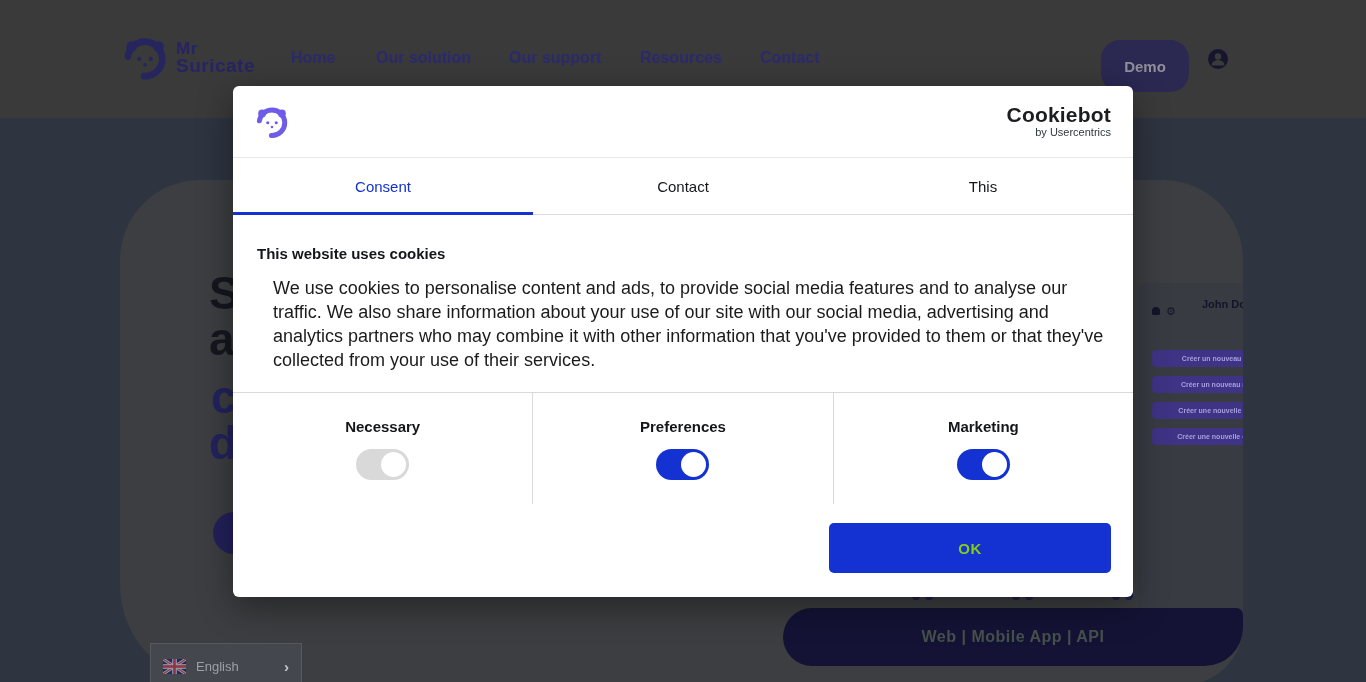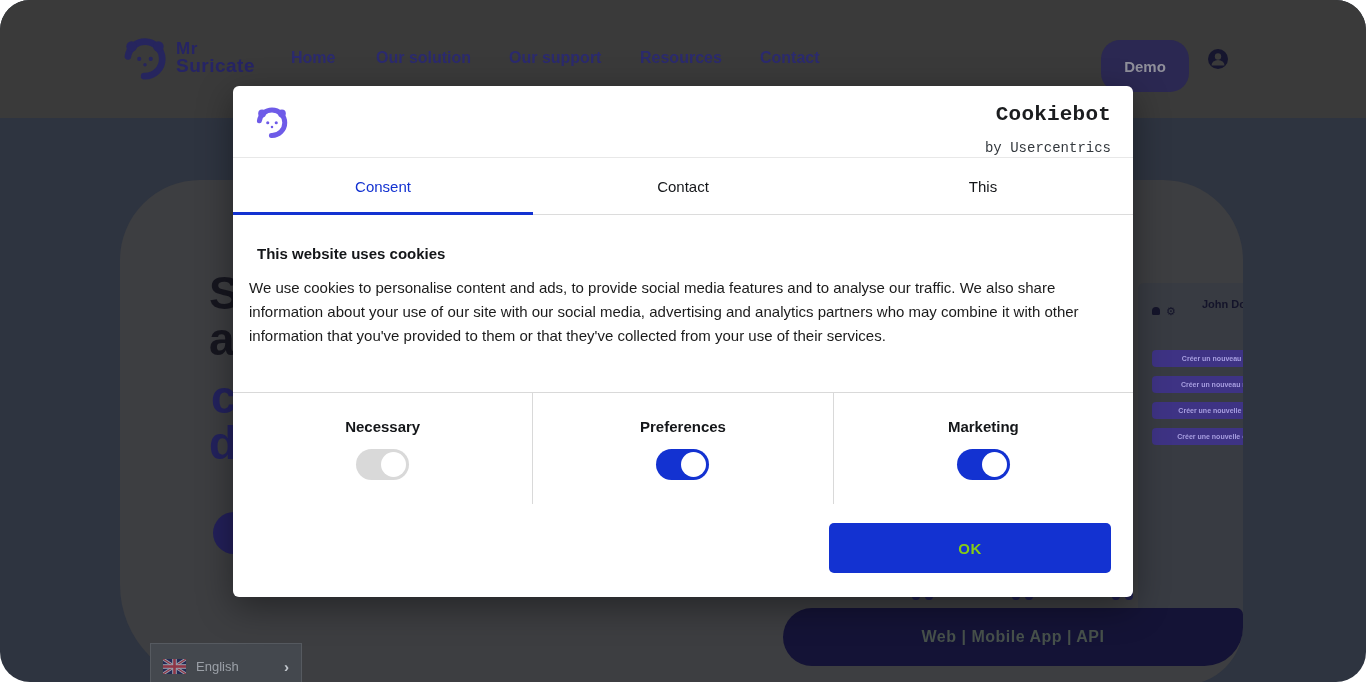--- a/index.html
+++ b/index.html
@@ -1,17 +1,17 @@
 <!DOCTYPE html>
 <html><head>
 <meta charset="utf-8">
 <style>
   html,body{margin:0;padding:0;}
   body{font-family:"Liberation Sans",sans-serif;}
-  #stage{position:relative;width:1366px;height:682px;overflow:hidden;background:#2e3440;border-radius:30px;}
+  #stage{position:relative;width:1366px;height:682px;overflow:hidden;background:#2e3440;}
 
   
   .navbar{position:absolute;left:0;top:0;width:1366px;height:118px;background:#3a3a3a;}
   .brand{position:absolute;left:122px;top:35px;display:flex;align-items:center;gap:8px;}
   .brand-text{color:#262465;font-weight:bold;line-height:.92;}
   .brand-line1{font-size:17px;letter-spacing:.5px;}
   .brand-line2{font-size:19px;letter-spacing:.5px;}
   .nav-link{position:absolute;top:49px;font-size:16px;font-weight:700;color:#2b2a6e;cursor:pointer;}
   .demo-btn{position:absolute;left:1101px;top:40px;width:88px;height:52px;border-radius:19px;
     background:#2b2852;color:#8f8f9a;font-weight:700;font-size:15px;display:flex;align-items:center;justify-content:center;cursor:pointer;}
@@ -43,31 +43,31 @@
   .lang{position:absolute;left:150px;top:643px;width:152px;height:46px;background:#44484e;
     border:1px solid #565a60;display:flex;align-items:center;padding:0 12px;box-sizing:border-box;gap:10px;cursor:pointer;}
   .lang-label{color:#9ba0a7;font-size:13px;flex:1;}
   .lang-chevron{color:#c3c8ce;font-size:15px;font-weight:bold;}
 
   
   .dialog{position:absolute;left:233px;top:86px;width:900px;height:511px;background:#ffffff;
     border-radius:6px;box-shadow:0 10px 35px rgba(0,0,0,.4);z-index:10;}
   .dlg-header{position:absolute;left:0;top:0;width:100%;height:72px;border-bottom:1px solid #e8e8e8;box-sizing:border-box;}
   .dlg-logo{position:absolute;left:22px;top:19px;}
-  .cb-logo{position:absolute;right:22px;top:18px;text-align:right;line-height:1;font-family:Liberation Mono, monospace;}
+  .cb-logo{position:absolute;right:22px;top:18px;text-align:right;line-height:1;}
   .cb-name{font-size:21px;font-weight:bold;color:#1b1d1f;letter-spacing:.2px;}
-  .cb-by{font-size:14px;color:#33383d;margin-top:16px;}
+  .cb-by{font-size:11px;color:#33383d;margin-top:2px;}
 
   .tabs{position:absolute;left:0;top:72px;width:100%;height:57px;display:flex;border-bottom:1px solid #dcdcdc;box-sizing:border-box;}
   .tab{flex:1;display:flex;align-items:center;justify-content:center;font-size:15px;color:#141619;cursor:pointer;position:relative;}
   .tab.active{color:#1332d1;font-weight:500;}
   .tab.active::after{content:"";position:absolute;left:0;bottom:-1px;width:100%;height:3px;background:#1332d1;}
 
   .dlg-title{position:absolute;left:24px;top:159px;font-size:15px;font-weight:bold;color:#141619;}
-  .dlg-desc{position:absolute;left:16px;top:190px;width:846px;font-size:15px;line-height:24px;color:#1b1b1b;}
+  .dlg-desc{position:absolute;left:40px;top:190px;width:846px;font-size:18px;line-height:24px;color:#1b1b1b;}
 
   .cats{position:absolute;left:0;top:306px;width:100%;height:112px;display:flex;border-top:1px solid #d9d9d9;box-sizing:border-box;}
   .cat{flex:1;display:flex;flex-direction:column;align-items:center;justify-content:center;gap:14px;border-left:1px solid #d9d9d9;}
   .cat:first-child{border-left:none;}
   .cat-label{font-size:15px;font-weight:bold;color:#141619;}
   .toggle{width:53px;height:31px;border-radius:16px;position:relative;cursor:pointer;}
   .toggle .knob{position:absolute;top:3px;right:3px;width:25px;height:25px;border-radius:50%;background:#ffffff;}
   .toggle.on{background:#1332d1;}
   .toggle.gray{background:#d9d9d9;}
 

